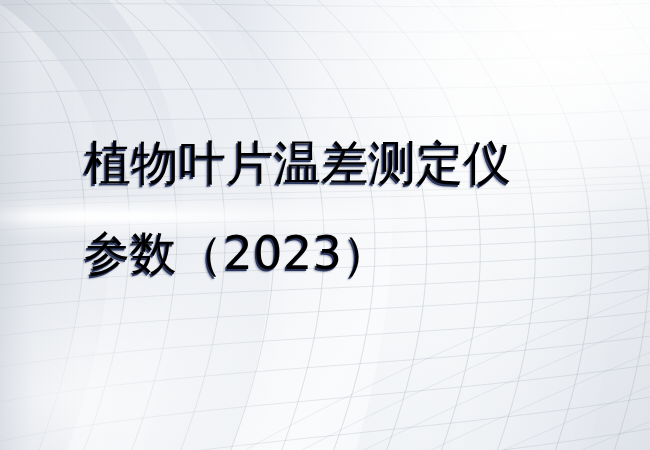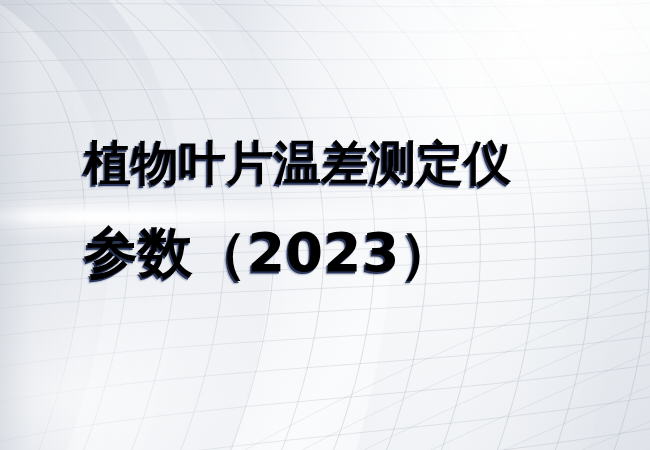--- a/index.html
+++ b/index.html
@@ -81,31 +81,31 @@
 
   
   #title-block {
     position: absolute;
     left: 84px;
     top: 118px;
     width: 520px;
   }
   .title-line {
     color: #000000;
-    font-weight: bold;
+    font-weight: normal;
     font-size: 47px;
     line-height: 90px;
     letter-spacing: 0.5px;
     white-space: nowrap;
     text-shadow:
       -1.5px 1.5px 0px rgba(18,30,72,0.85),
       -2.5px 2.5px 1.5px rgba(40,55,100,0.35);
   }
   .title-line.second {
-    font-size: 54px;
+    font-size: 46px;
   }
 </style>
 </head>
 <body>
 
 <div id="slide">
 
   <div class="bg-layer bg-base"></div>
 
   <div class="bg-layer bg-mesh">

